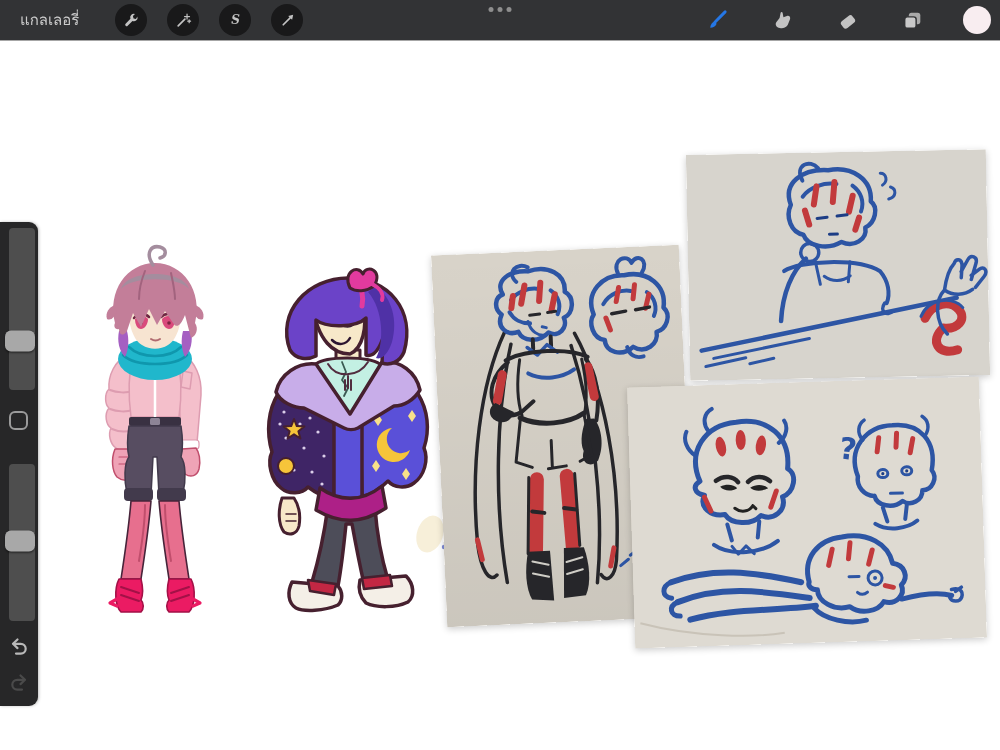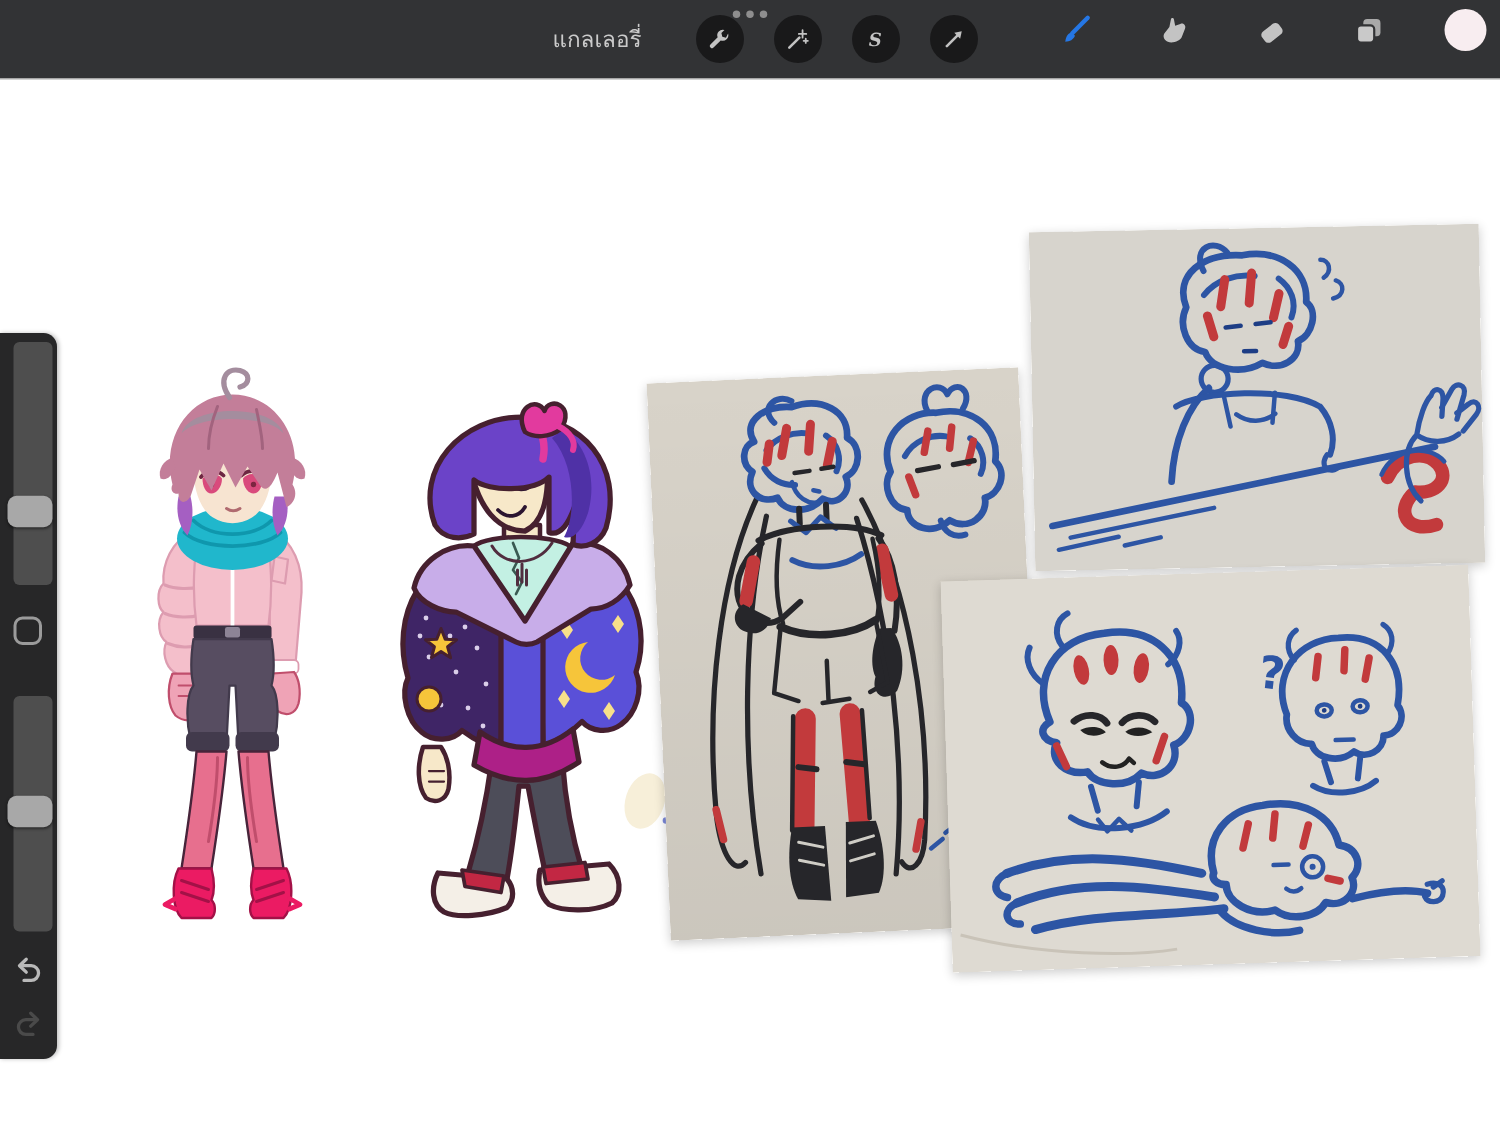--- a/index.html
+++ b/index.html
@@ -1,20 +1,20 @@
 <!DOCTYPE html>
 <html style="--canvas-white: #ffffff; --bar-bg: #323335; --bar-circle: #19191a; --icon-gray: #c3c3c3; --icon-dim: #8e8e8e; --accent-blue: #2577e5; --swatch-pink: #f8edf0; --side-bg: #272728; --side-track: #4e4e4e; --side-handle: #a8a8a8; --undo-gray: #b9b9b9; --redo-gray: #4a4a4a; --paper-a: #d8d3c9; --paper-b: #d7d4cd; --paper-c: #dedad2; --paper-line: #c9c3b8; --ink-blue: #2d55a4; --ink-blue-dark: #1d3d85; --ink-red: #c23a3c; --ink-black: #26262a; --c1-hair: #c37e99; --c1-hair-top: #a48d9e; --c1-hair-dk: #a2637e; --c1-purple: #a55fc2; --c1-skin: #f7e4d1; --c1-eye: #d94a7c; --c1-lash: #6d2742; --c1-scarf: #20b7cc; --c1-scarf-dk: #0f97ad; --c1-jkt: #f4bfcb; --c1-jkt-dk: #dd9cb0; --c1-shorts: #574d61; --c1-shorts-dk: #423a4c; --c1-belt: #393142; --c1-leg: #e76f8e; --c1-leg-dk: #c04e6c; --c1-boot: #eb1b63; --c1-boot-dk: #a31147; --c1-line: #47243a; --c2-line: #46202f; --c2-hair: #6b43c8; --c2-hair-dk: #4f31a6; --c2-bow: #e23a9e; --c2-skin: #f7e8c9; --c2-skin-dk: #caa87f; --c2-shirt: #c3f0e3; --c2-fur: #c8ade9; --c2-jl: #3f2566; --c2-jr: #5a50d8; --c2-star: #f6c53a; --c2-star2: #f8e08a; --c2-trim: #ad2087; --c2-pants: #4d4d59; --c2-shoe: #f4efe7; --c2-red: #c22743; --blob-cream: #f7efd9; --blob-dot: #5a6ad0;"><head>
 <meta charset="utf-8">
 <style>
   html,body{margin:0;padding:0;background:#e9e9e9;font-family:"Liberation Sans",sans-serif;}
   .screen{position:relative;width:1000px;height:750px;background:var(--canvas-white,#fff);overflow:hidden;}
 
   
-  .topbar{position:absolute;left:0;top:0;width:1000px;height:52px;background:var(--bar-bg);
-          display:flex;align-items:center;z-index:20;box-shadow:0 1px 0 rgba(0,0,0,.35);justify-content:center;}
+  .topbar{position:absolute;left:0;top:0;width:1000px;height:40px;background:var(--bar-bg);
+          display:flex;align-items:center;z-index:20;box-shadow:0 1px 0 rgba(0,0,0,.35);}
   .gallery-label{color:#cbcbcb;font-size:15px;margin-left:20px;margin-right:16px;white-space:nowrap;}
   .tool-circle{width:32px;height:32px;border-radius:50%;background:var(--bar-circle);
                display:flex;align-items:center;justify-content:center;margin-left:20px;flex:0 0 auto;}
   .tool-circle svg{display:block;}
   .bar-dots{position:absolute;left:50%;top:7px;transform:translateX(-50%);display:flex;gap:4px;}
   .bar-dots i{width:5px;height:5px;border-radius:50%;background:var(--icon-dim);display:block;}
   .right-tools{position:absolute;right:0;top:0;height:40px;display:flex;align-items:center;}
   .flat-tool{width:36px;height:36px;display:flex;align-items:center;justify-content:center;margin-right:29px;}
   .flat-tool:last-child{margin-right:5px;}
   .swatch{width:28px;height:28px;border-radius:50%;background:var(--swatch-pink);}

